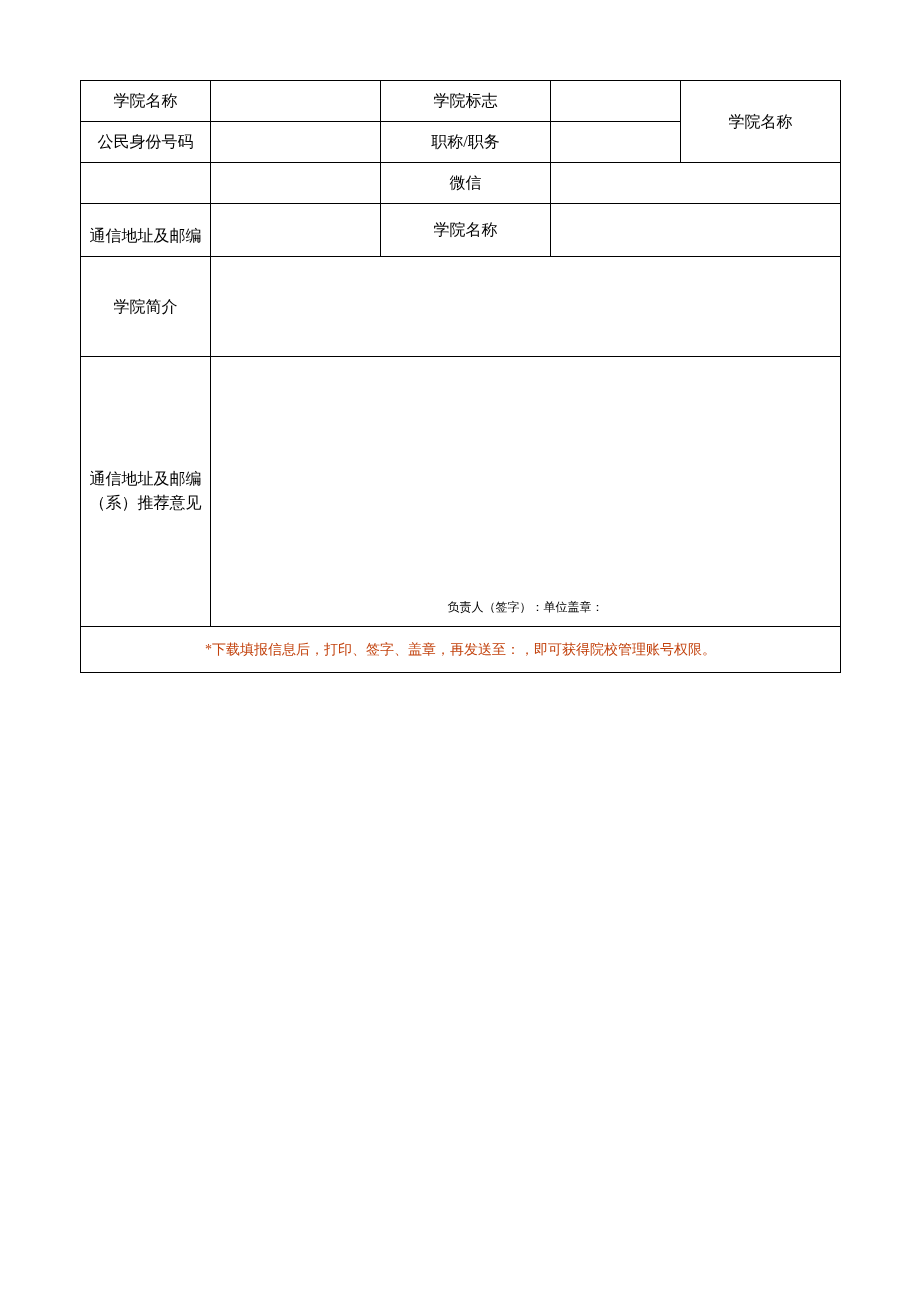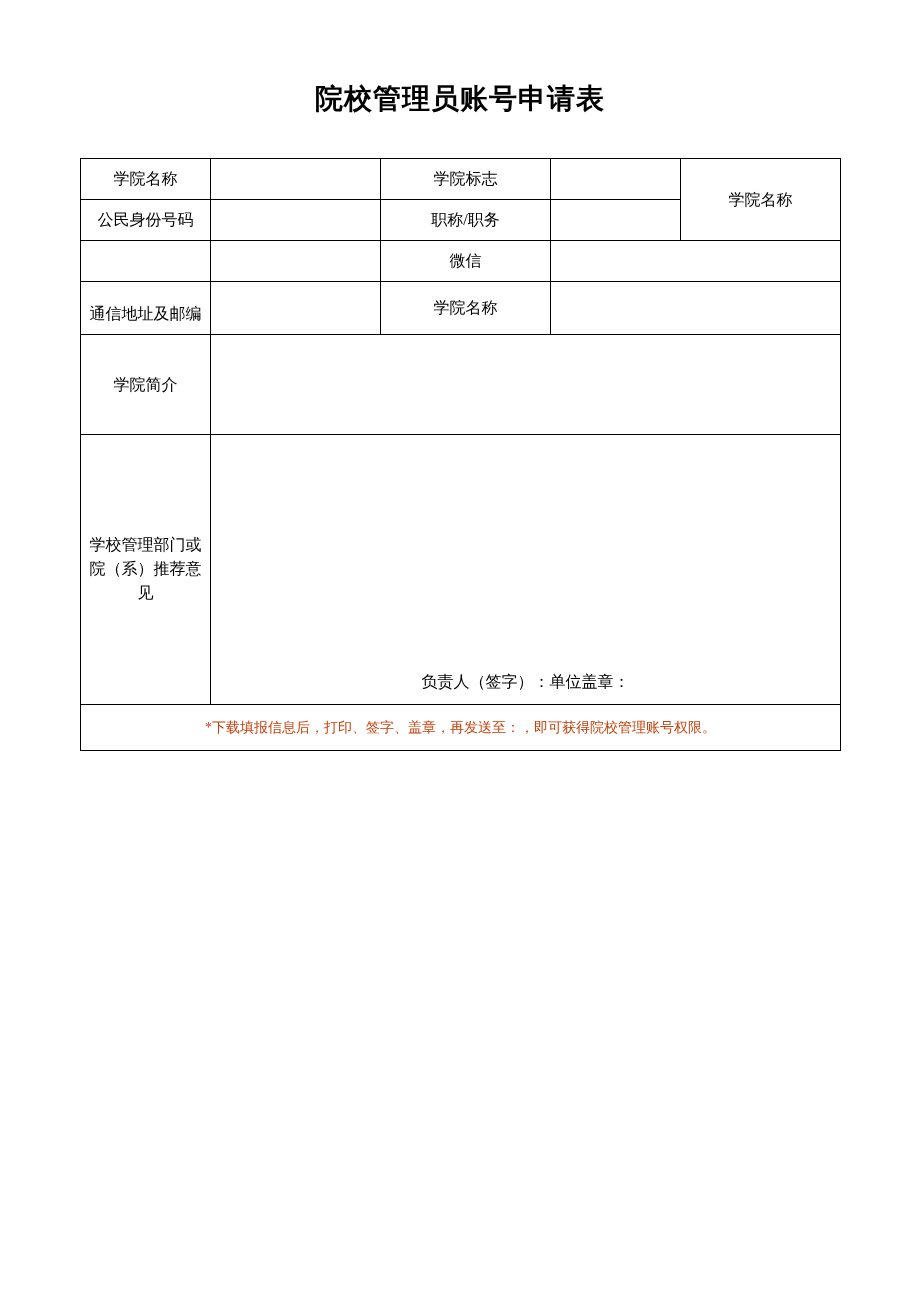--- a/index.html
+++ b/index.html
@@ -27,21 +27,21 @@
     table {
       width: 100%;
       border-collapse: collapse;
       table-layout: fixed;
     }
     td {
       border: 1px solid #000;
       padding: 8px 4px;
       text-align: center;
       vertical-align: middle;
-      font-size: 16px;
+      font-size: 12px;
       line-height: 1.5;
     }
     td.label {
       font-size: 16px;
     }
     td.empty {
       background: #fff;
     }
     td.intro-cell {
       height: 100px;
@@ -60,21 +60,20 @@
     .col1 { width: 130px; }
     .col2 { width: 170px; }
     .col3 { width: 170px; }
     .col4 { width: 130px; }
     .col5 { width: 160px; }
   </style>
 </head>
 <body>
 
 <div class="page">
-  <h1>院校管理员账号申请表</h1>
 
   <table>
     <colgroup>
       <col class="col1">
       <col class="col2">
       <col class="col3">
       <col class="col4">
       <col class="col5">
     </colgroup>
     <tbody>
@@ -101,21 +100,21 @@
         <td class="label" style="padding-top:20px;margin-left:41px;">通信地址及邮编</td>
         <td class="empty"></td>
         <td class="label">学院名称</td>
         <td class="empty" colspan="2"></td>
       </tr>
       <tr>
         <td class="label intro-cell">学院简介</td>
         <td class="empty intro-cell" colspan="4"></td>
       </tr>
       <tr>
-        <td class="label recommend-cell" style="vertical-align:middle;">学校管理部门或院（系）推荐意见</td>
+        <td class="label recommend-cell" style="vertical-align:middle;">通信地址及邮编（系）推荐意见</td>
         <td class="recommend-cell" colspan="4">
           <span>负责人（签字）：单位盖章：</span>
         </td>
       </tr>
       <tr>
         <td class="footer-note" colspan="5">*下载填报信息后，打印、签字、盖章，再发送至：，即可获得院校管理账号权限。</td>
       </tr>
     </tbody>
   </table>
 </div>

